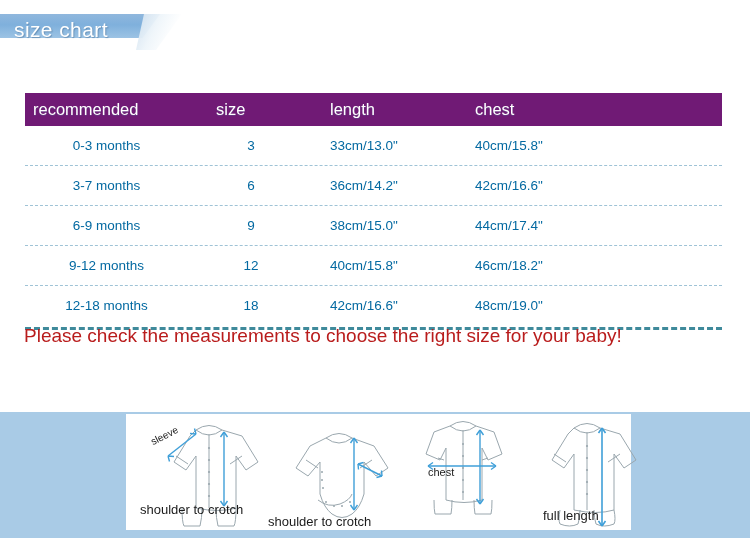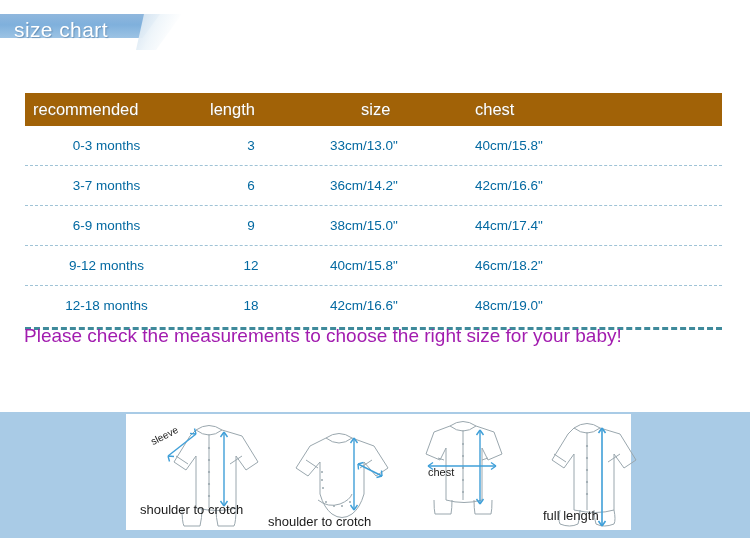--- a/index.html
+++ b/index.html
@@ -63,21 +63,21 @@
     top: 93px;
     width: 697px;
   }
   .trow {
     display: flex;
     align-items: center;
     height: 39px;
     box-sizing: border-box;
   }
   .thead {
-    background: #a16207;
+    background: #701a75;
     height: 33px;
   }
   .thead .cell {
     color: #ffffff;
     font-size: 16.5px;
     text-shadow: 0 1px 1px rgba(80,120,160,.35);
   }
   .cell {
     font-size: 13.5px;
     color: #0369a1;
@@ -107,21 +107,21 @@
     opacity: 1;
     margin-top: 2px;
   }
 
   
   .note {
     position: absolute;
     left: 24px;
     top: 325px;
     font-size: 19px;
-    color: #a21caf;
+    color: #b91c1c;
     white-space: nowrap;
   }
 
   
   .band {
     position: absolute;
     left: 0;
     top: 412px;
     width: 750px;
     height: 126px;
@@ -177,22 +177,22 @@
   <div class="banner-wrap">
     <div class="banner-shape"></div>
     <div class="banner-tail"></div>
     <div class="banner-text">size chart</div>
   </div>
 
   <div class="table">
 
     <div class="trow thead">
       <div class="cell c-rec">recommended</div>
+      <div class="cell c-size">size</div>
       <div class="cell c-len">length</div>
-      <div class="cell c-size">size</div>
       <div class="cell c-chest">chest</div>
     </div>
 
     <div class="tbody">
 
       <div class="trow">
         <div class="cell c-rec">0-3 months</div>
         <div class="cell c-size">3</div>
         <div class="cell c-len">33cm/13.0"</div>
         <div class="cell c-chest">40cm/15.8"</div>

